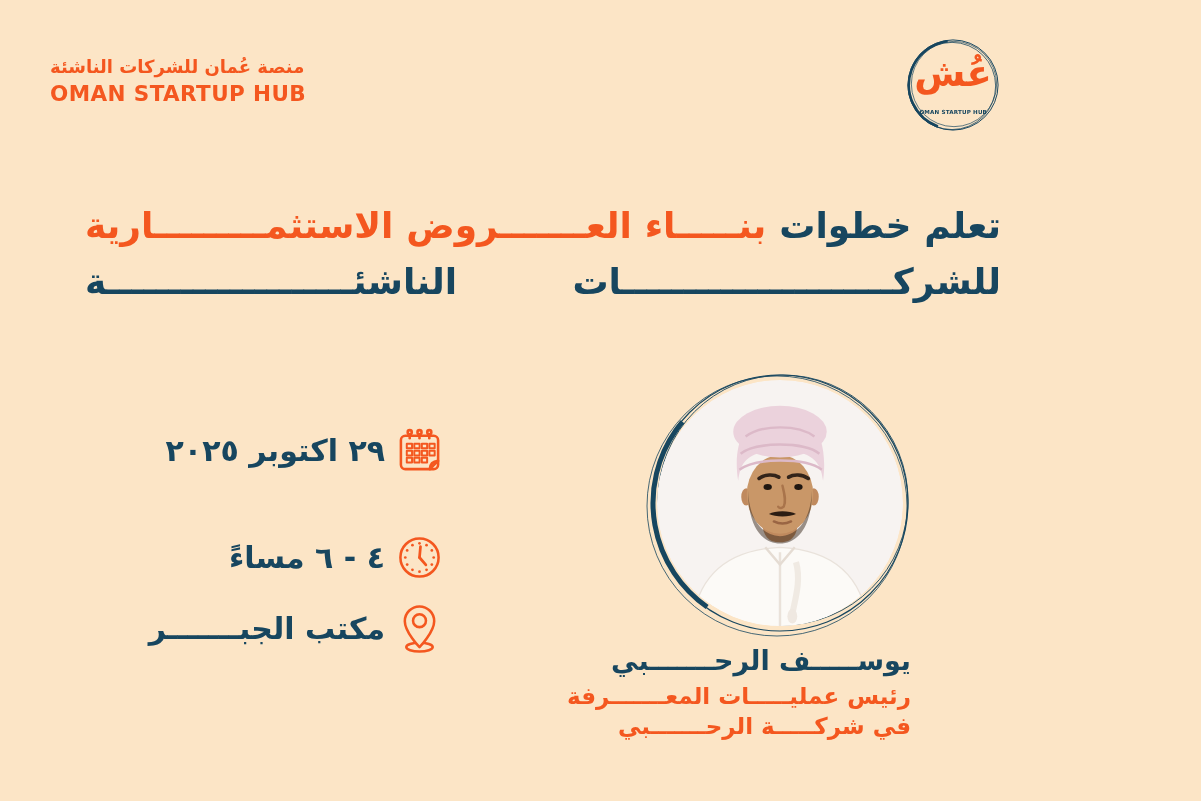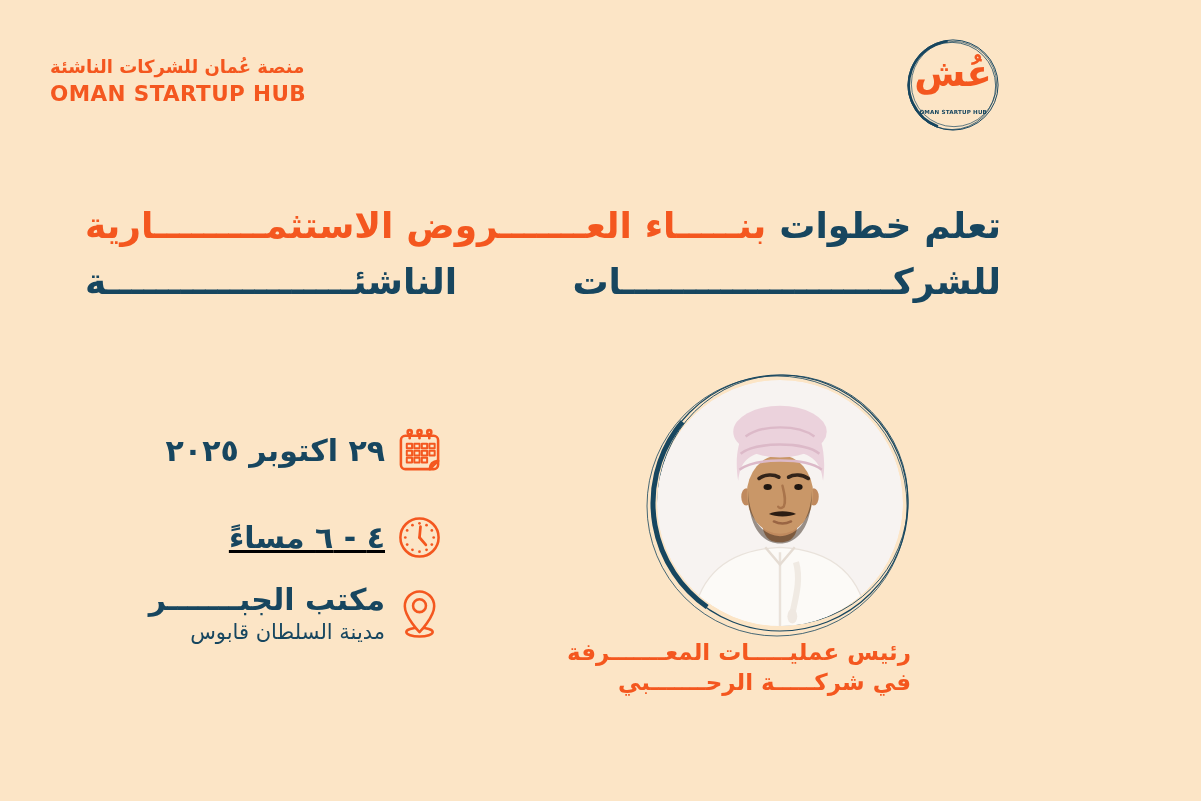--- a/index.html
+++ b/index.html
@@ -33,21 +33,21 @@
     display: flex; justify-content: space-between; align-items: baseline;
     direction: rtl; font-weight: bold; font-size: 36px; line-height: 1.2;
     color: #17465F; white-space: nowrap; overflow: hidden;
   }
   .title-line2 { margin-top: 13px; }
   .w-orange { color: #F4571F; }
 
   
   .details { position: absolute; top: 427px; right: 644px; direction: rtl; }
   .detail-row { display: flex; align-items: center; gap: 11px; }
-  .detail-row.row-time { margin-top: 40px; text-decoration: underline; }
+  .detail-row.row-time { margin-top: 60px; }
   .detail-row.row-location { margin-top: 21px; }
   .detail-icon { width: 47px; height: 47px; flex: none; display: block; }
   .detail-icon.pin { height: 52px; }
   .detail-text { font-size: 30px; font-weight: bold; color: #17465F; white-space: nowrap; }
   .loc-lines { display: flex; flex-direction: column; }
   .detail-sub { font-size: 21px; font-weight: normal; color: #17465F; margin-top: 3px; white-space: nowrap; }
 
   
   .speaker { position: absolute; left: 649px; top: 374px; width: 262px; direction: rtl; text-align: right; }
   .photo-wrap { position: relative; width: 258px; height: 258px; margin: 0 auto; }
@@ -149,21 +149,20 @@
     </div>
 
     <div class="detail-row row-location">
       <svg class="detail-icon pin" viewBox="0 0 48 52" fill="none" stroke="#F4571F" stroke-width="2.6" stroke-linecap="round" stroke-linejoin="round">
         <ellipse cx="24" cy="45.5" rx="13.5" ry="4.5"></ellipse>
         <path d="M24 4 C15.7 4 9 10.7 9 19 C9 30 24 45.5 24 45.5 C24 45.5 39 30 39 19 C39 10.7 32.3 4 24 4 Z" fill="#FCE5C6"></path>
         <circle cx="24" cy="18.5" r="6.6"></circle>
       </svg>
       <div class="loc-lines">
         <div class="detail-text">مكتب الجبـــــــر</div>
-        <div class="detail-sub">مدينة السلطان قابوس</div>
       </div>
     </div>
 
   </div>
 
   <div class="speaker">
     <div class="photo-wrap">
       <svg class="photo-rings" viewBox="0 0 274 274" fill="none">
         <circle cx="137" cy="137" r="128" stroke="#17465F" stroke-width="1.2"></circle>
         <circle cx="140" cy="134" r="125" stroke="#17465F" stroke-width="0.9"></circle>
@@ -199,17 +198,18 @@
             <path d="M107 79 C111 76.5 118 76.5 123 80" stroke="#33241A" stroke-width="3" fill="none" stroke-linecap="round"></path>
             <ellipse cx="90" cy="87" rx="3.4" ry="2.4" fill="#201711"></ellipse>
             <ellipse cx="115" cy="87" rx="3.4" ry="2.4" fill="#201711"></ellipse>
             <path d="M102 86 C104 94 105 99 103 103 C101.5 104.5 99.5 104.5 98.5 103" stroke="#A9744B" stroke-width="2" fill="none" stroke-linecap="round"></path>
             <path d="M91 109 C96 106 108 106 113 109 C108 111.5 96 111.5 91 109 Z" fill="#2B1D13"></path>
             <path d="M95 115 C100 117.5 104 117.5 109 115" stroke="#9A6543" stroke-width="2" fill="none" stroke-linecap="round"></path>
           </g>
         </svg>
       </div>
     </div>
+    <div class="speaker-name">يوســـــف الرحـــــــبي</div>
     <div class="speaker-role">رئيس عمليـــــات المعـــــــرفة</div>
     <div class="speaker-role">في شركـــــة الرحـــــــبي</div>
   </div>
 
 </div>
 
 </body></html>

